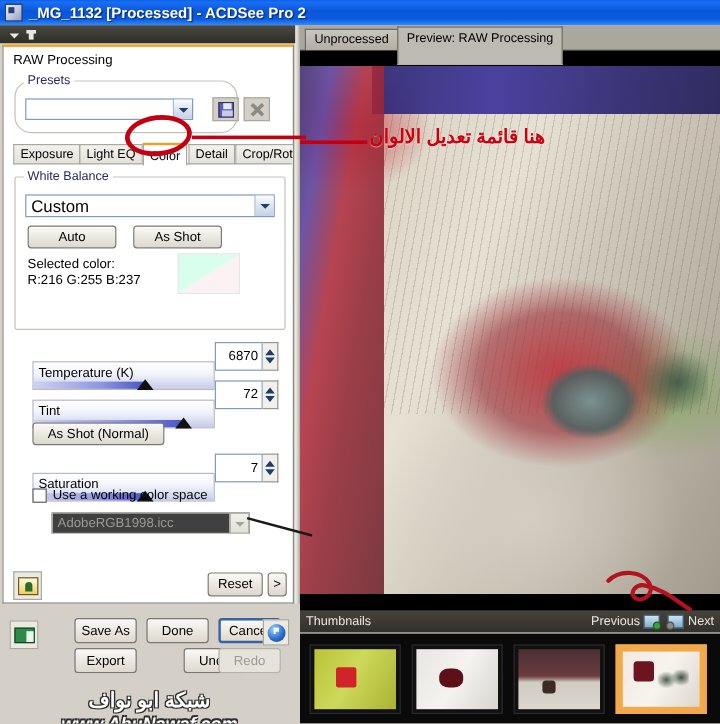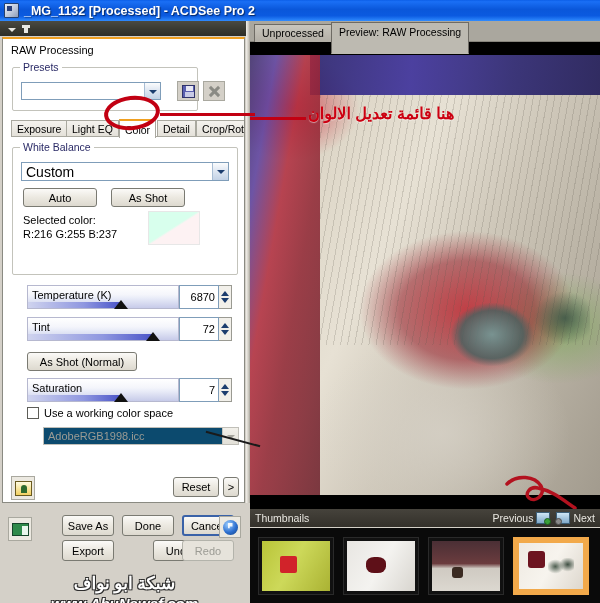--- a/index.html
+++ b/index.html
@@ -71,21 +71,21 @@
   .group {
     position: absolute; border: 1px solid #c3c3bb; border-radius: 2px;
     background: transparent;
   }
   .group-label {
     position: absolute; top: -7px; left: 7px; background: #ffffff;
     padding: 0 3px; font-size: 10.5px; color: #2a2a66;
   }
 
   
-  #presets-group { left: 9px; top: 28px; width: 186px; height: 44px; }
+  #presets-group { left: 9px; top: 28px; width: 186px; height: 44px; border-radius: 14px; }
   .preset-combo {
     position: absolute; left: 8px; top: 14px; width: 140px; height: 18px;
     border: 1px solid #7f9db9; background: #fff; display: flex; align-items: center;
   }
   .combo-arrow {
     width: 16px; height: 100%; margin-left: auto;
     background: linear-gradient(to bottom,#fbfcfd,#dfe7f2 45%,#c3d2e6);
     border-left: 1px solid #a8bdd4; position: relative;
   }
   .combo-arrow:after {
@@ -154,21 +154,21 @@
   .sel-color-rgb { position: absolute; left: 10px; top: 80px; font-size: 11px; }
   .swatch {
     position: absolute; left: 135px; top: 63px; width: 52px; height: 34px;
     background: linear-gradient(to bottom right,#d8ffed 0%,#d8ffed 48%,#fdf2f3 52%,#fdf2f3 100%);
     border: 1px solid #e7e7e7;
   }
 
   
   .slider-row { position: absolute; left: 24px; width: 205px; height: 26px; }
   .slider-track {
-    position: absolute; left: 0; top: 0; width: 152px; height: 24px;
+    position: absolute; left: 0; top: 16px; width: 152px; height: 24px;
     background: linear-gradient(to bottom,#ffffff 0%,#f4f5fb 40%,#e9ecf8 55%,#c7cbe9 100%);
     border: 1px solid #b6b8cf;
   }
   .slider-fill {
     position: absolute; left: 0; bottom: 0; height: 6px;
     background: linear-gradient(to right,#cfd3ee,#8f97e0 60%,#4a54c8);
   }
   .slider-name { position: absolute; left: 4px; top: 3px; font-size: 11px; color: #000; }
   .thumb {
     position: absolute; bottom: -1px; width: 0; height: 0;
@@ -192,22 +192,22 @@
   .spin-btns:before { top: 5px; border-bottom: 5px solid #1c3d6e; }
   .spin-btns:after { bottom: 5px; border-top: 5px solid #1c3d6e; }
 
   #as-shot-normal { position: absolute; left: 24px; top: 313px; width: 110px; height: 19px; }
 
   .checkrow { position: absolute; left: 24px; top: 368px; display: flex; align-items: center; }
   .checkbox {
     width: 12px; height: 12px; background: #fff; border: 1px solid #5d5d57; margin-right: 5px;
   }
   .cs-combo {
-    position: absolute; left: 40px; top: 388px; width: 196px; height: 18px;
-    border: 1px solid #c0bfb8; background: #0c4a6e; display: flex; align-items: center;
+    position: absolute; left: 40px; top: 388px; width: 165px; height: 18px;
+    border: 1px solid #c0bfb8; background: #404040; display: flex; align-items: center;
     color: #9b9b94; font-size: 11px;
   }
   .cs-combo .val { padding-left: 4px; }
   .cs-combo .combo-arrow { background: linear-gradient(to bottom,#f2f0ea,#e2e0d8); border-left: 1px solid #c9c7c0; }
   .cs-combo .combo-arrow:after { border-top-color: #a5a49c; }
 
   .sq-icon-btn {
     position: absolute; width: 24px; height: 24px; border: 1px solid #a9a89f;
     background: #ece9e1; display: flex; align-items: center; justify-content: center;
   }

